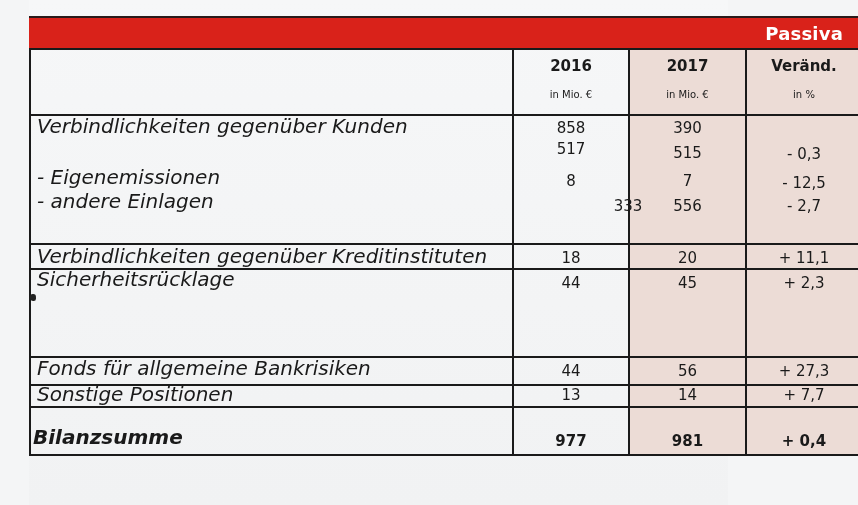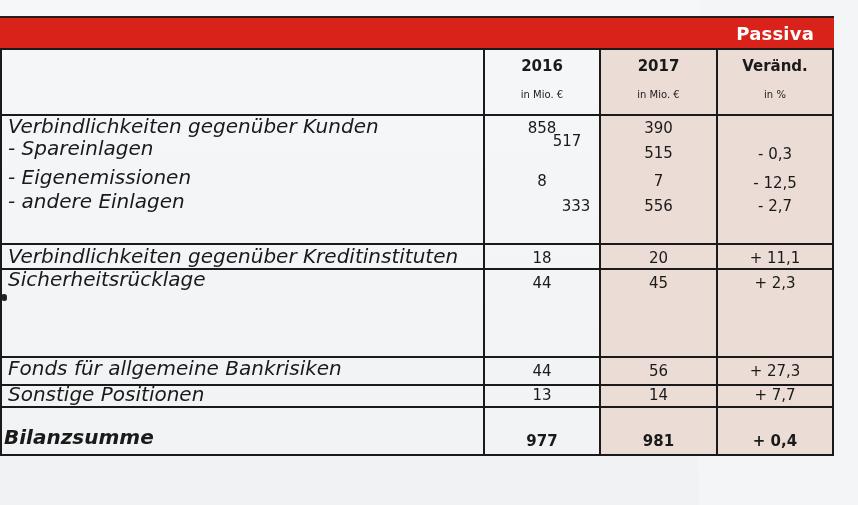--- a/index.html
+++ b/index.html
@@ -10,20 +10,21 @@
       background: #f4f5f6;
       overflow: hidden;
       font-family: "DejaVu Sans", "Liberation Sans", sans-serif;
       color: #1a1a1a;
     }
     .page {
       position: relative;
       width: 699px;
       height: 505px;
       background: linear-gradient(180deg, #f6f7f8 0%, #f1f2f3 100%);
+      margin-left: 29px;
     }
     .red-bar {
       position: absolute;
       left: 0;
       top: 16px;
       width: 834px;
       height: 34px;
       background: #d9221a;
       border-top: 2px solid #2a1a1a;
       border-bottom: 2px solid #1a1a1a;
@@ -117,32 +118,31 @@
   <div class="hdr-unit" style="left:485px; width:114px; top:89px;">in Mio. €</div>
   <div class="hdr-year" style="left:601px; width:115px; top:57px;">2017</div>
   <div class="hdr-unit" style="left:601px; width:115px; top:89px;">in Mio. €</div>
   <div class="hdr-year" style="left:718px; width:114px; top:57px;">Veränd.</div>
   <div class="hdr-unit" style="left:718px; width:114px; top:89px;">in %</div>
 
   <div class="label" style="top:117px;">Verbindlichkeiten gegenüber Kunden</div>
   <div class="cell" style="left:485px; width:114px; top:119px;">858</div>
   <div class="cell" style="left:601px; width:115px; top:119px;">390</div>
 
-  <div class="label" style="top:139px;">- Spareinlagen</div>
-  <div class="cell" style="left:485px; width:114px; top:132px;padding-left:25px;">517</div>
+  <div class="cell" style="left:485px; width:114px; top:140px;">517</div>
   <div class="cell" style="left:601px; width:115px; top:144px;">515</div>
   <div class="cell" style="left:718px; width:114px; top:145px;">- 0,3</div>
 
   <div class="label" style="top:168px;">- Eigenemissionen</div>
   <div class="cell" style="left:485px; width:114px; top:172px;">8</div>
   <div class="cell" style="left:601px; width:115px; top:172px;">7</div>
   <div class="cell" style="left:718px; width:114px; top:174px;">- 12,5</div>
 
   <div class="label" style="top:192px;">- andere Einlagen</div>
-  <div class="cell" style="left:479px; width:114px; top:197px;padding-left:40px;">333</div>
+  <div class="cell" style="left:502px; width:114px; top:197px;padding-left:40px;">333</div>
   <div class="cell" style="left:601px; width:115px; top:197px;">556</div>
   <div class="cell" style="left:718px; width:114px; top:197px;">- 2,7</div>
 
   <div class="label" style="top:247px;">Verbindlichkeiten gegenüber Kreditinstituten</div>
   <div class="cell" style="left:485px; width:114px; top:249px;">18</div>
   <div class="cell" style="left:601px; width:115px; top:249px;">20</div>
   <div class="cell" style="left:718px; width:114px; top:249px;">+ 11,1</div>
 
   <div class="label" style="top:270px;">Sicherheitsrücklage</div>
   <div class="cell" style="left:485px; width:114px; top:274px;">44</div>

